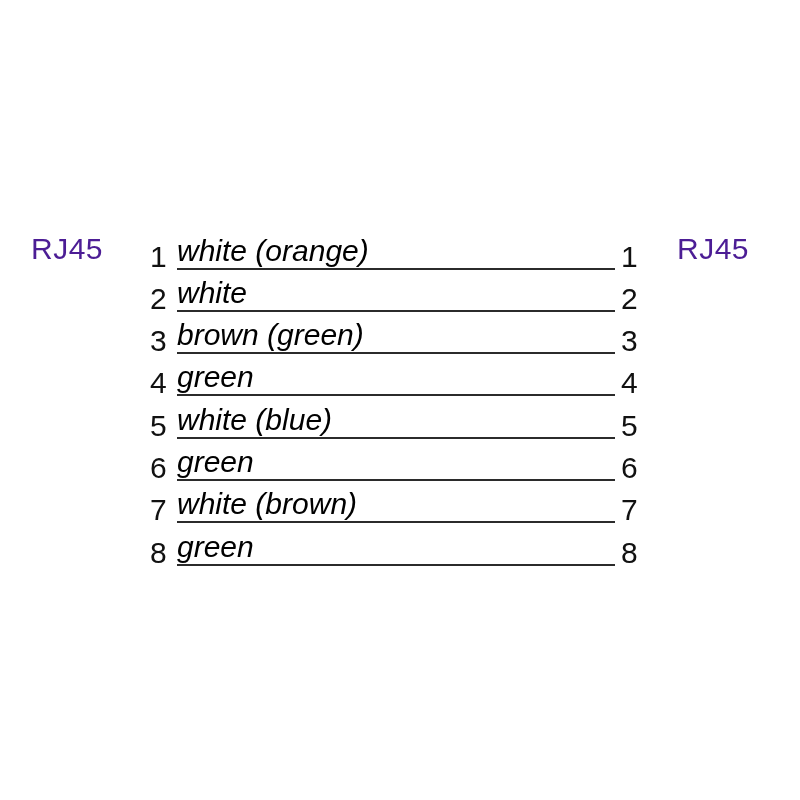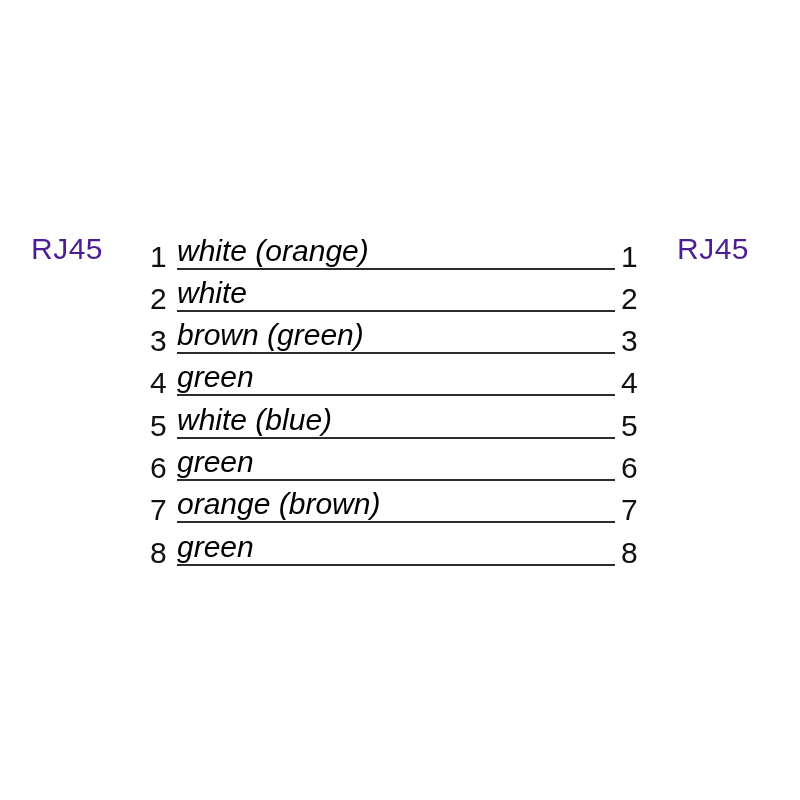--- a/index.html
+++ b/index.html
@@ -118,21 +118,21 @@
 
   <div class="pin-row" style="top:479px;">
     <div class="pin-number left">6</div>
     <div class="wire-name">green</div>
     <div class="wire-line"></div>
     <div class="pin-number right">6</div>
   </div>
 
   <div class="pin-row" style="top:521px;">
     <div class="pin-number left">7</div>
-    <div class="wire-name">orange (brown)</div>
+    <div class="wire-name">white (brown)</div>
     <div class="wire-line"></div>
     <div class="pin-number right">7</div>
   </div>
 
   <div class="pin-row" style="top:564px;">
     <div class="pin-number left">8</div>
     <div class="wire-name">green</div>
     <div class="wire-line"></div>
     <div class="pin-number right">8</div>
   </div>

